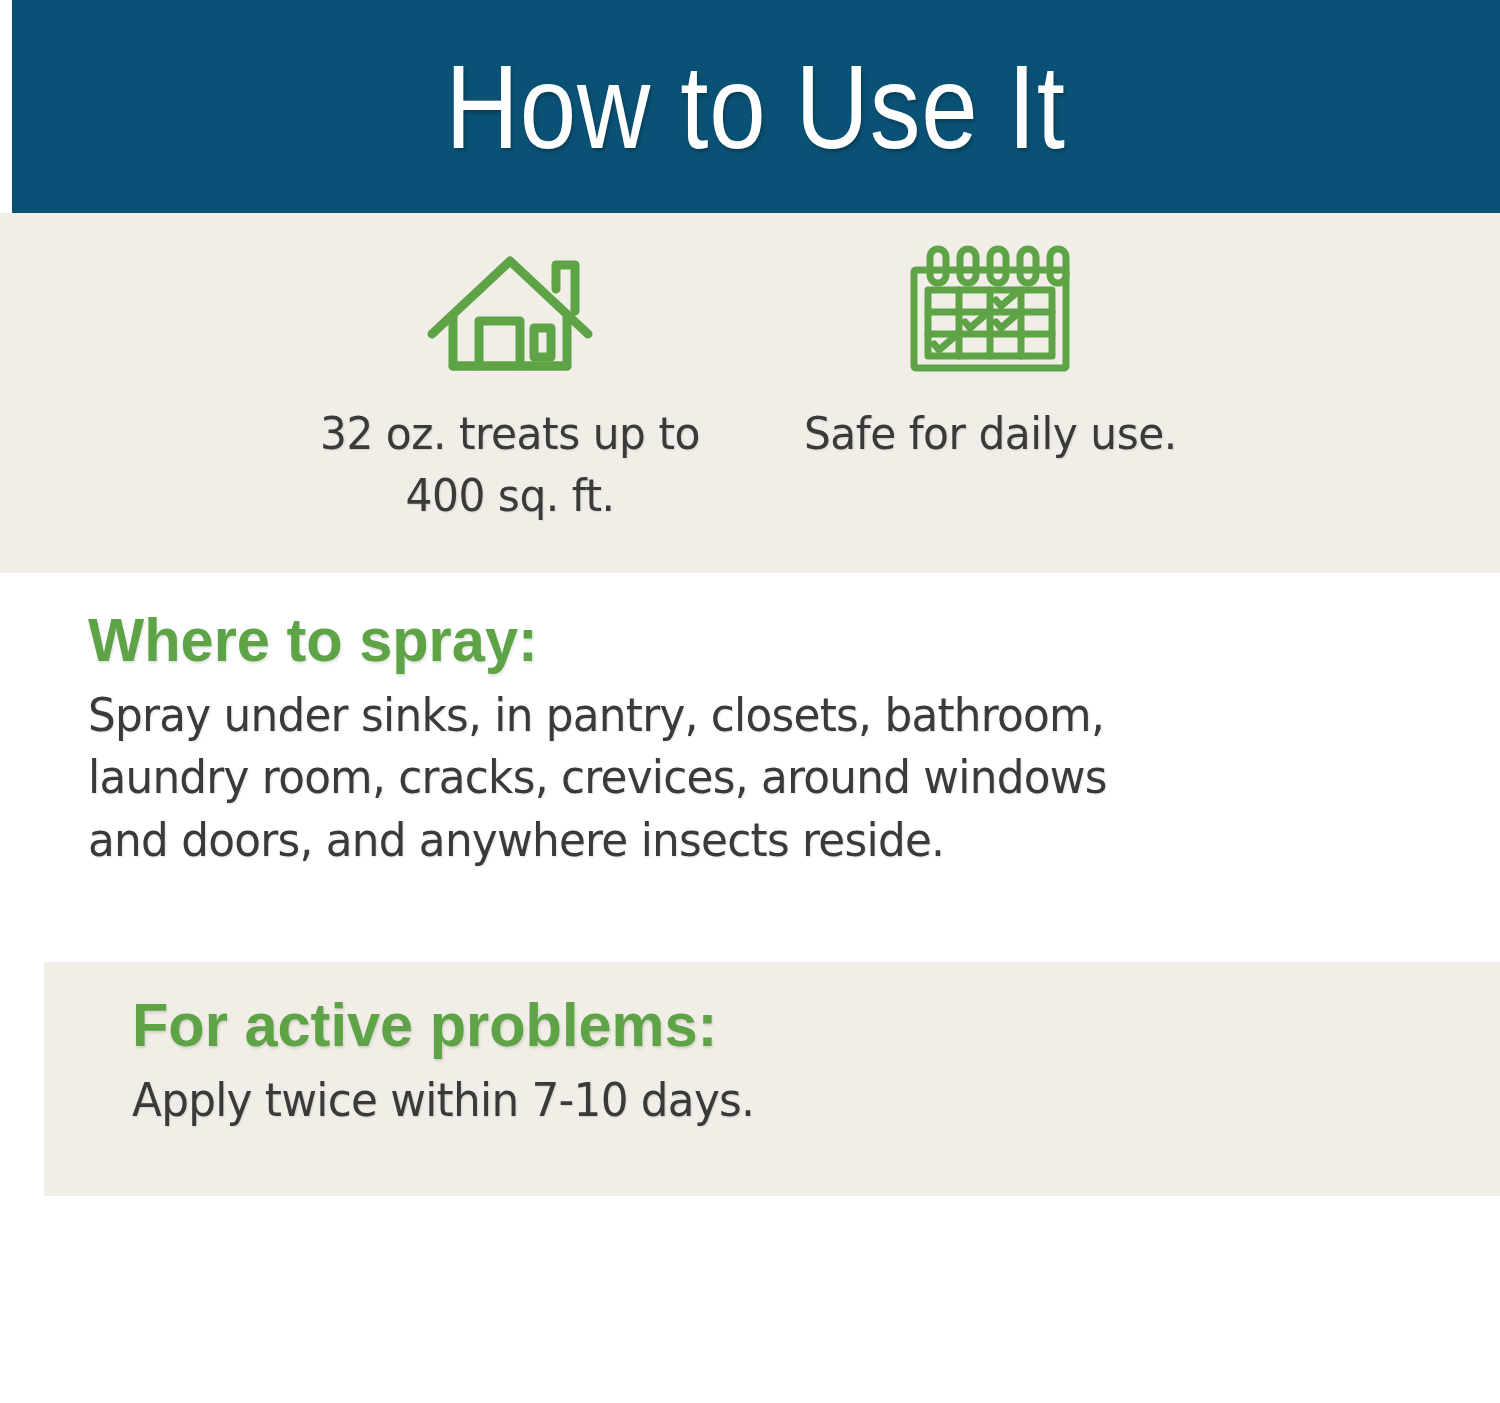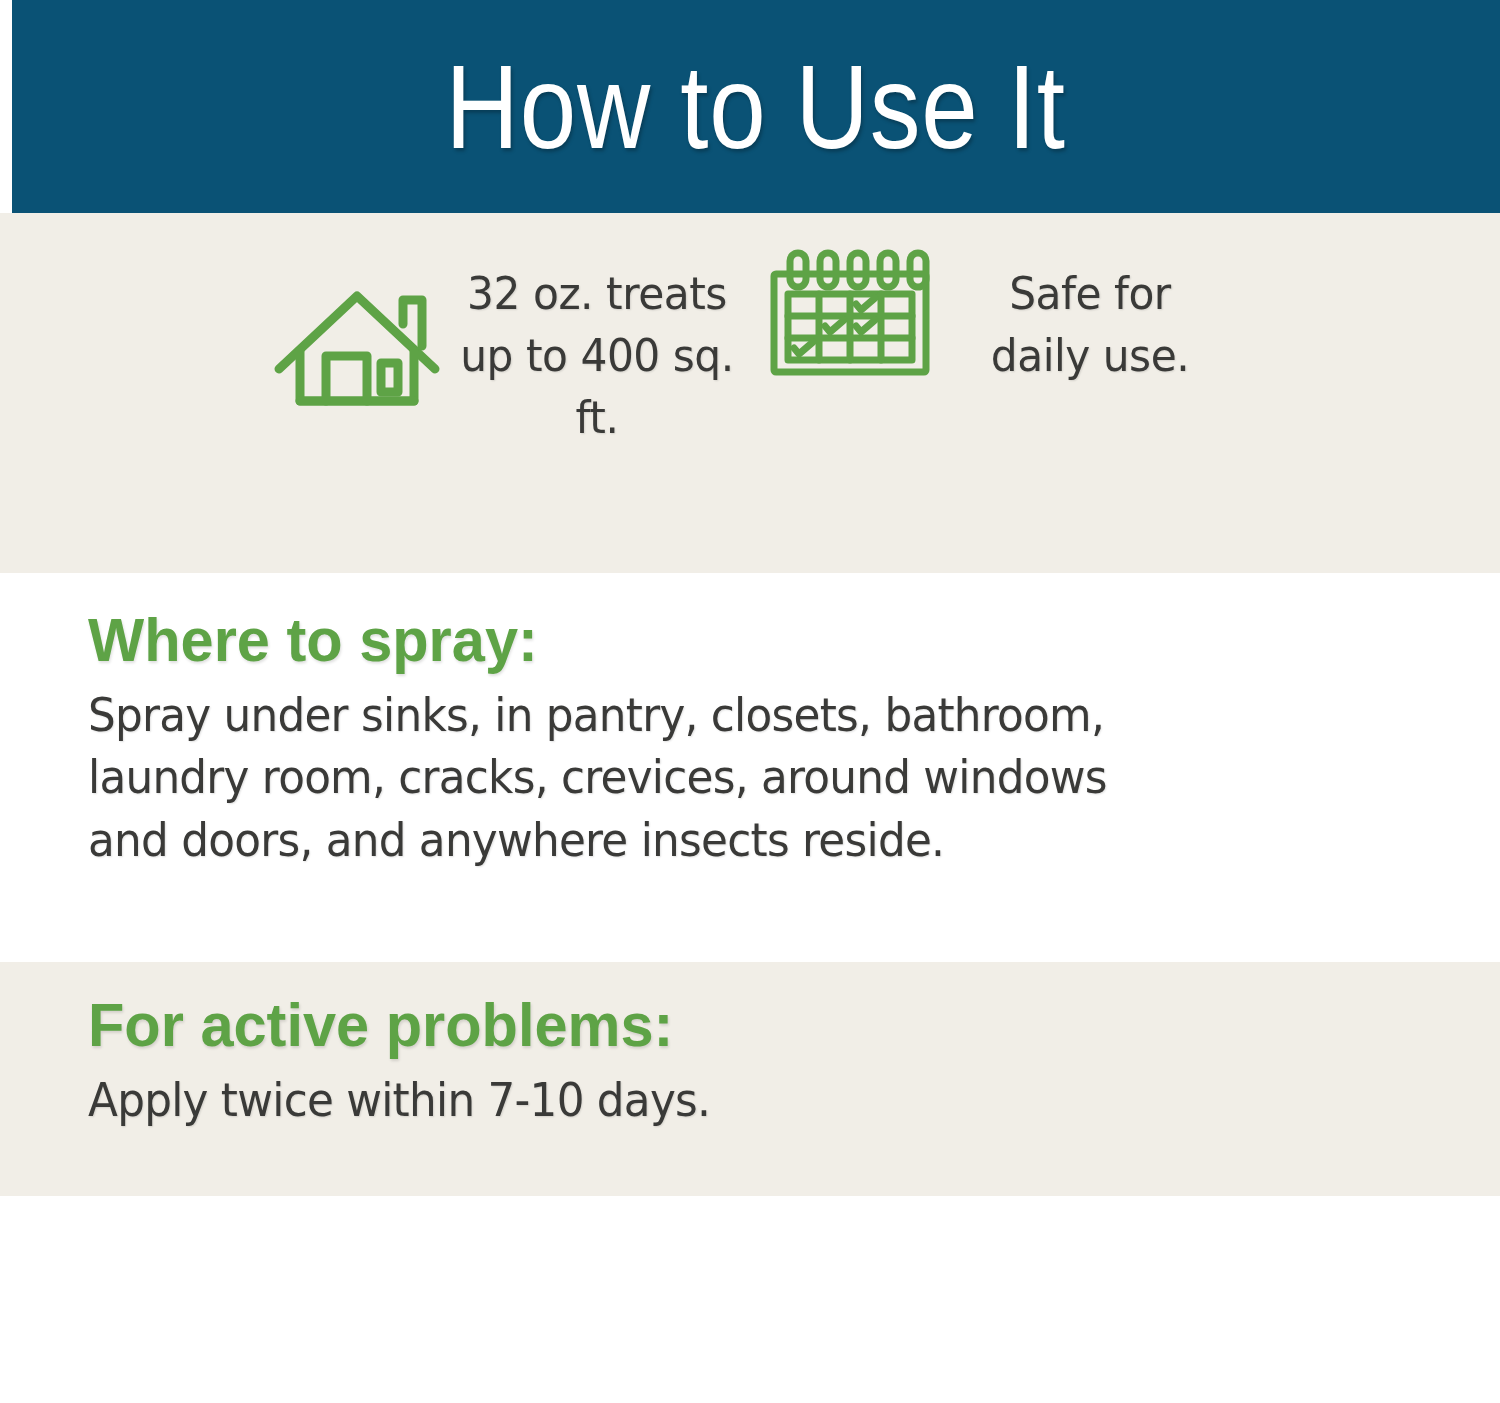--- a/index.html
+++ b/index.html
@@ -53,21 +53,21 @@
     display: flex;
     align-items: flex-start;
     justify-content: center;
     flex: 0 0 auto;
     padding-top: 26px;
     box-sizing: border-box;
   }
   .feature {
     width: 480px;
     display: flex;
-    flex-direction: row;
+    flex-direction: column;
     align-items: center;
   }
   .feature-icon {
     height: 140px;
     display: flex;
     align-items: center;
     justify-content: center;
   }
   .feature-icon svg {
     display: block;
@@ -88,21 +88,21 @@
   
   .section {
     padding: 0 88px;
     box-sizing: border-box;
     flex: 0 0 auto;
     display: flex;
     flex-direction: column;
     justify-content: center;
   }
   .section--white { background: #ffffff; }
-  .section--beige { background: #f1eee7; }
+  .section--beige { background: #f1eee7; margin-left: 44px; }
 
   .section-where { height: 389px; padding-top: 34px; justify-content: flex-start; }
   .section-active { height: 234px; padding-top: 30px; justify-content: flex-start; }
   .section-prevention { height: 207px; padding-top: 36px; justify-content: flex-start; }
 
   .section-heading {
     color: #5ea346;
     font-family: "Liberation Sans Narrow", "Liberation Sans", sans-serif;
     font-size: 62px;
     font-weight: bold;

